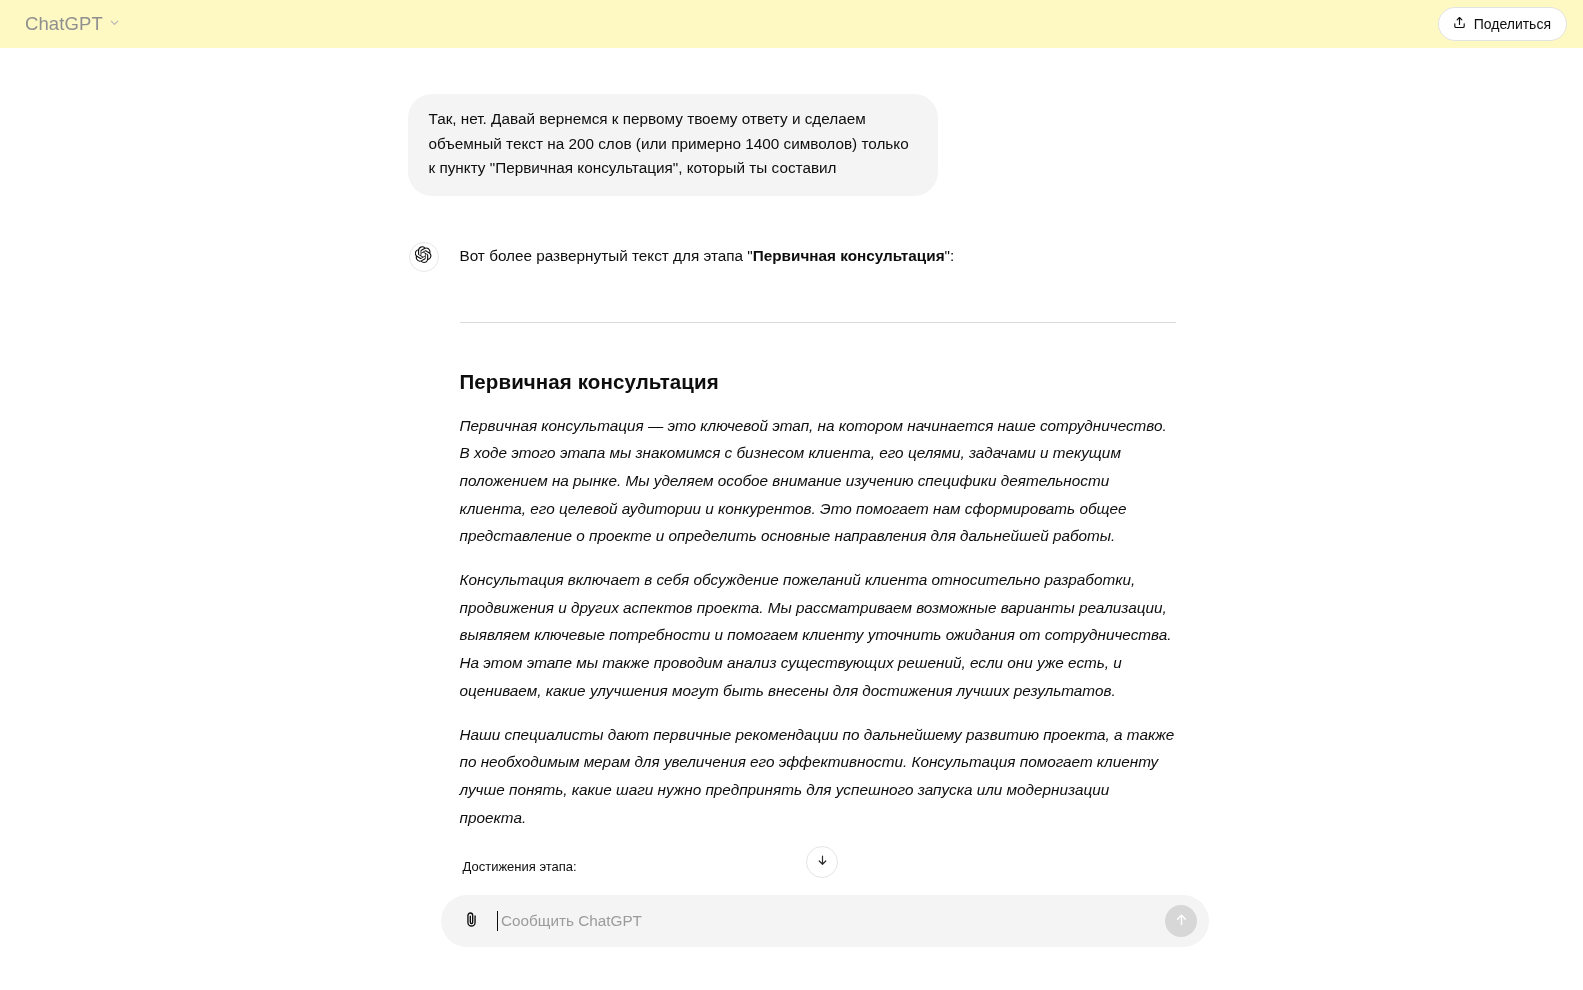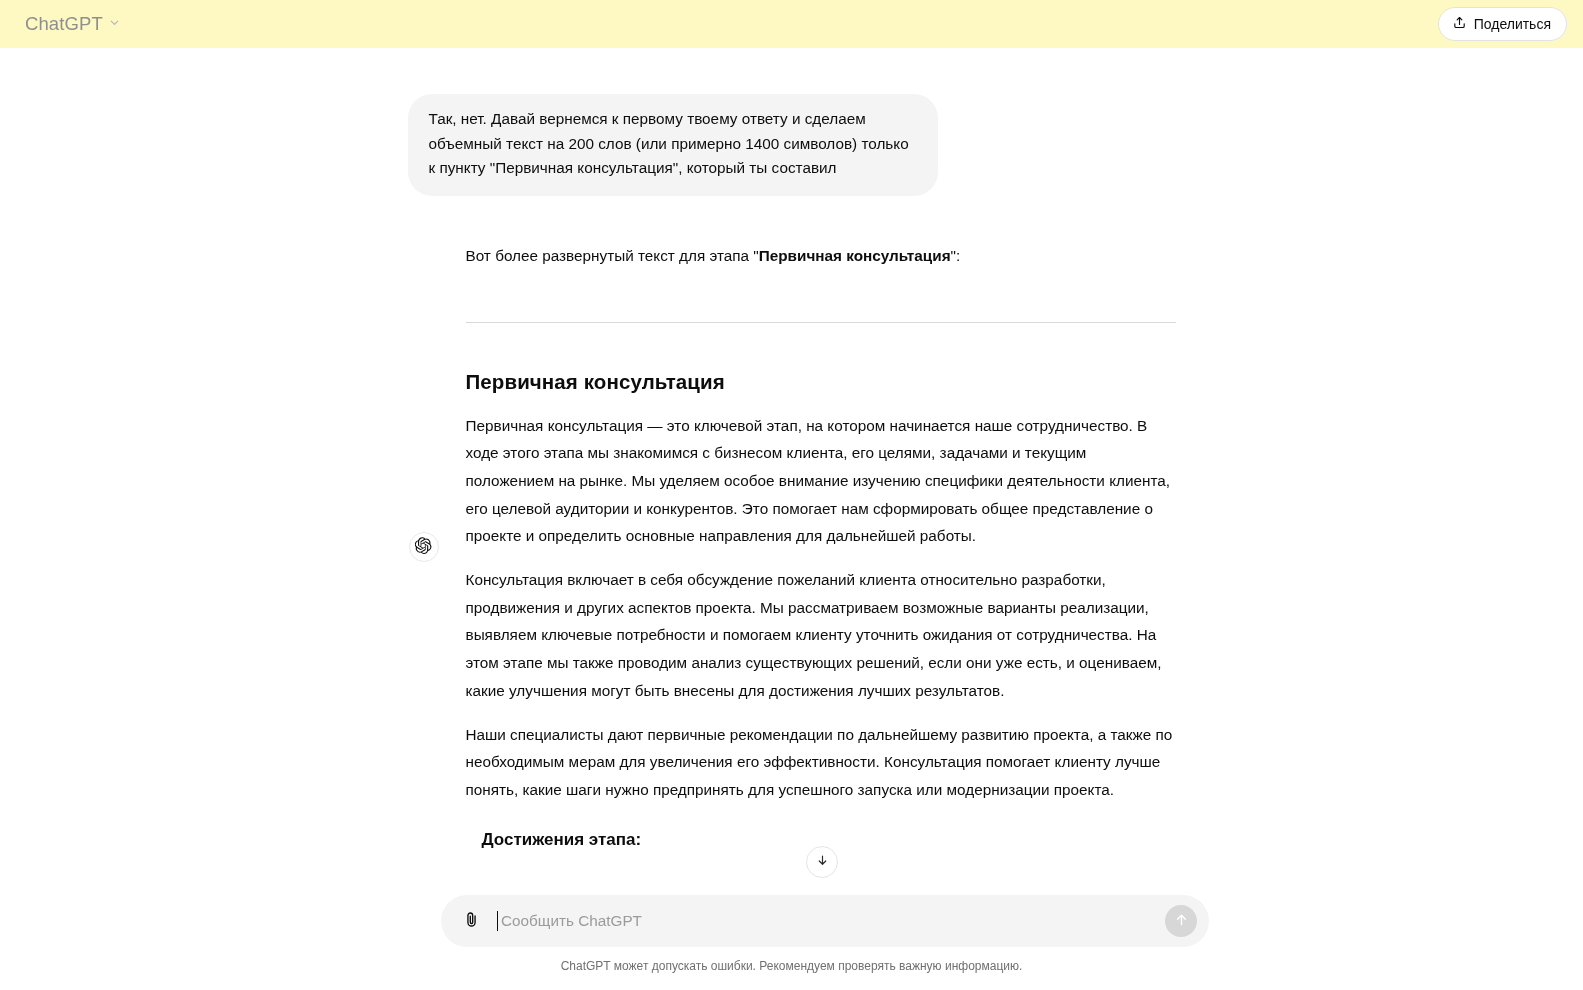--- a/index.html
+++ b/index.html
@@ -93,22 +93,22 @@
     padding: 13px 21px 15px 21px;
     font-size: 15.3px;
     line-height: 24.5px;
     color: #0d0d0d;
     white-space: pre-wrap;
   }
 
   
   .assistant-row {
     display: flex;
-    align-items: center;
-    gap: 27px;
+    align-items: flex-start;
+    gap: 21px;
     margin-top: 45px;
     padding-left: 1px;
   }
   .avatar {
     flex: 0 0 auto;
     width: 30px;
     height: 30px;
     border: 1px solid #e8e8e8;
     border-radius: 50%;
     display: flex;
@@ -142,28 +142,29 @@
     margin: 45px 0 0 0;
     letter-spacing: 0.1px;
     color: #0d0d0d;
   }
 
   p.para {
     font-size: 15.3px;
     line-height: 27.7px;
     margin: 16px 0 0 0;
     color: #0d0d0d;
+    font-style: italic;
   }
   p.para.first { margin-top: 16px; }
 
   p.bold-lead {
-    font-size: 17px;
+    font-size: 13px;
     line-height: 27.7px;
-    font-weight: 700;
-    margin: 22px 0 0 16px;
+    font-weight: 400;
+    margin: 22px 0 0 3px;
     color: #0d0d0d;
   }
 
   ul.bullets {
     margin: 8px 0 0 0;
     padding-left: 35px;
     list-style: none;
   }
   ul.bullets li {
     position: relative;
@@ -375,17 +376,16 @@
       <button class="send-btn">
         <span>
           <svg width="17" height="17" viewBox="0 0 24 24" fill="none" aria-hidden="true">
             <path d="M12 19V6m0 0l-5.5 5.5M12 6l5.5 5.5" stroke="#ffffff" stroke-width="2" stroke-linecap="round" stroke-linejoin="round"></path>
           </svg>
         </span>
       </button>
 
     </div>
 
-    <div class="footer-note">ChatGPT может допускать ошибки. Рекомендуем проверять важную информацию.</div>
 
   </div>
 
 </div>
 
 </body></html>

